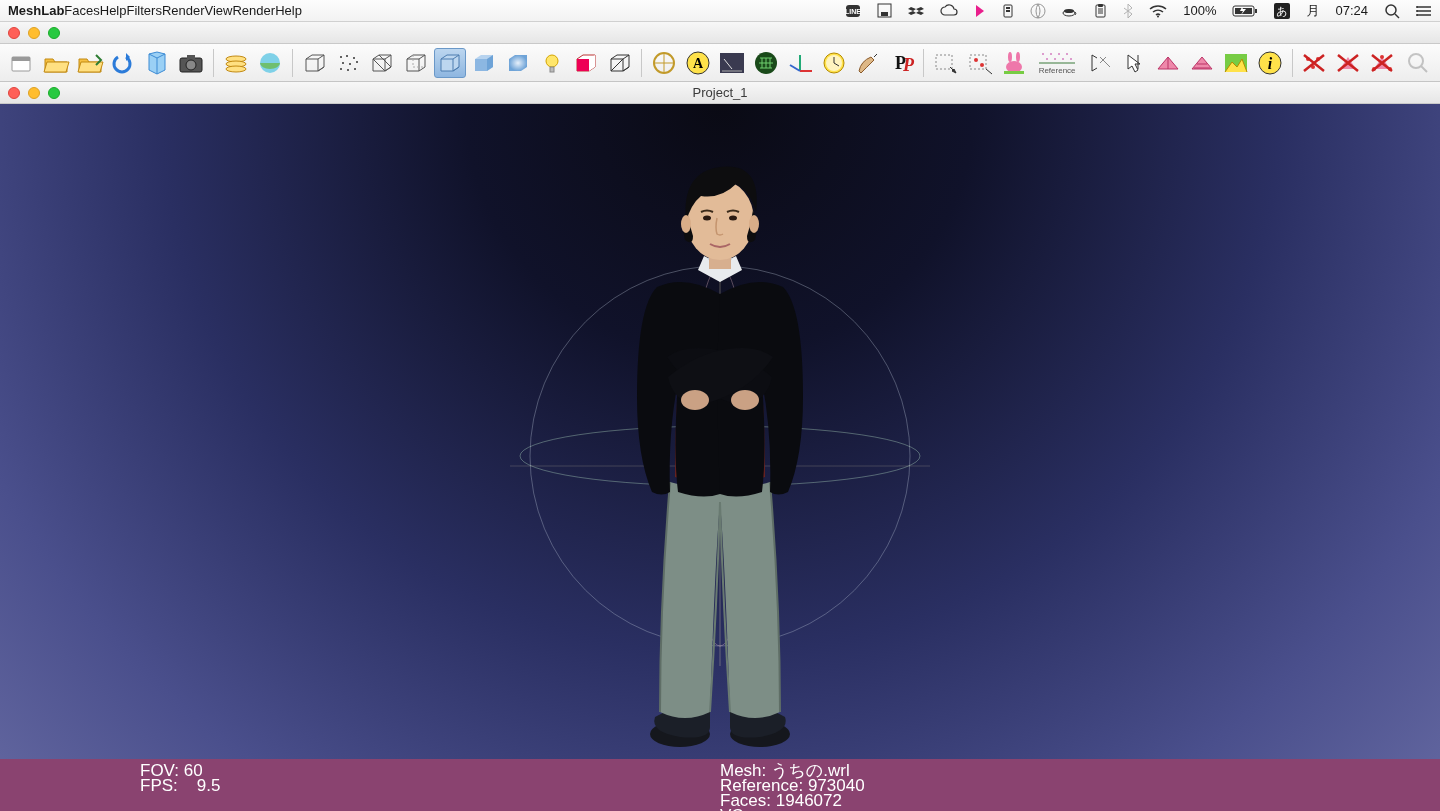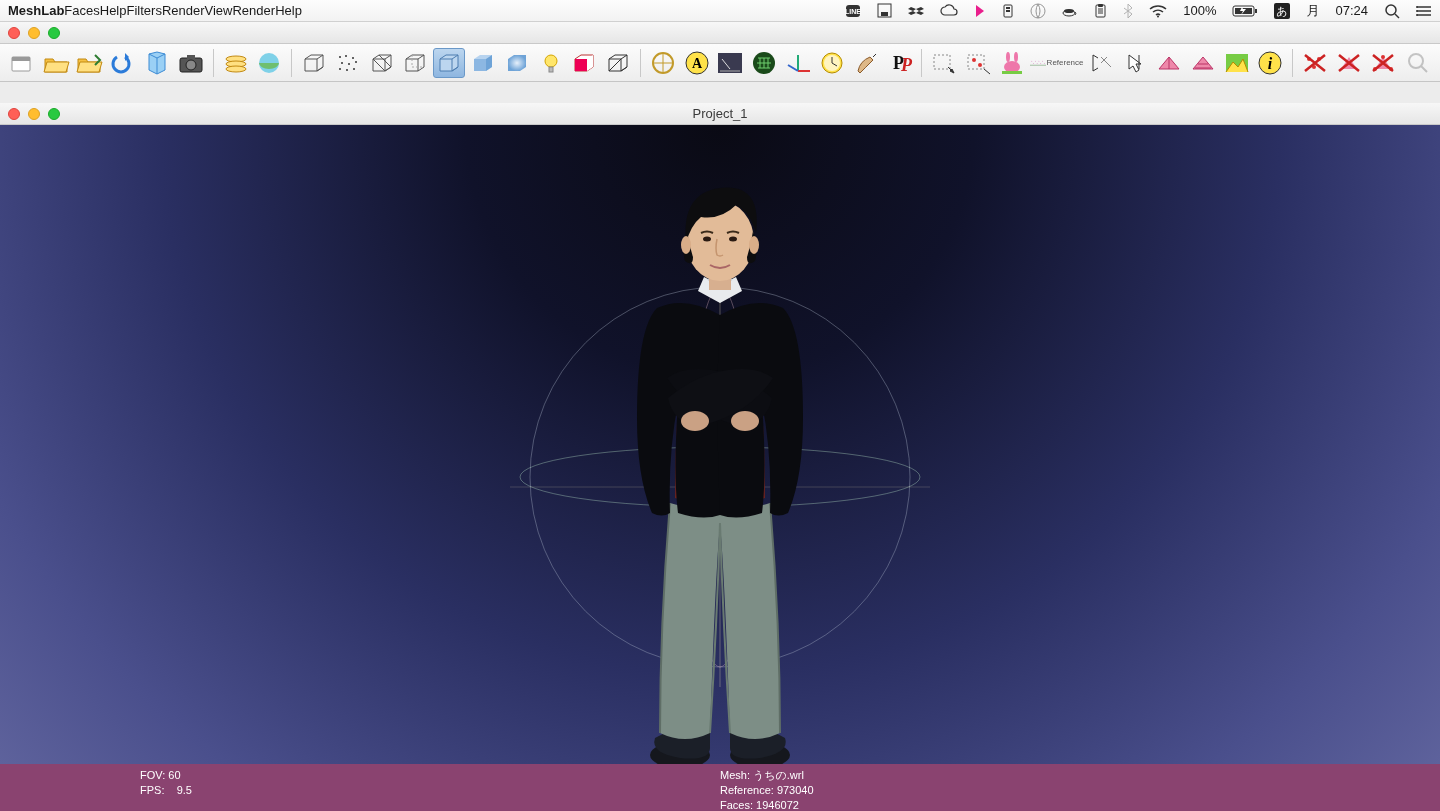--- a/index.html
+++ b/index.html
@@ -69,21 +69,21 @@
   .tsep { width:1px; height:28px; background:#c8c8c8; margin:0 4px; }
   .ticon { width:28px; height:24px; }
   .toolbar-spacer { flex: 1; }
   .search-right { width:34px; height:30px; display:flex; align-items:center; justify-content:center; opacity:0.35; }
 
   
   .doc-titlebar {
     height: 22px;
     background: linear-gradient(#f7f7f7, #e6e6e6);
     border-bottom: 1px solid #c9c9c9;
-    display: flex; align-items: center; position:relative;margin-top:21px;
+    display: flex; align-items: center; position:relative;
   }
 
   
   .viewport {
     position: relative;
     height: calc(811px - 22px - 22px - 38px - 22px);
     background: radial-gradient(ellipse at center 0%, #0a0a14 0%, #10122a 25%, #2a2f62 55%, #4a4f8c 80%, #6468a1 100%);
     overflow: hidden;
   }
   .trackball {
@@ -100,24 +100,24 @@
     top: 48px;
     transform: translateX(-50%);
     width: 270px;
     height: 600px;
   }
 
   
   .statusbar {
     position: absolute;
     left:0; right:0; bottom:0;
-    height: 68px;
+    height: 52px;
     background: #8a4370;
     color: #fff;
-    font-size: 11px;
+    font-size: 17px;
     font-family: Arial, sans-serif;
     display:flex;
   }
   .status-left { padding: 4px 0 0 140px; line-height:15px; }
   .status-right { position:absolute; left:720px; top:4px; line-height:15px; }
 
 </style>
 </head>
 <body>
 
@@ -445,21 +445,21 @@
       </svg>
     </div>
   <div class="tbtn">
       <svg class="ticon" viewBox="0 0 28 24">
         <ellipse cx="14" cy="16" rx="8" ry="6" fill="#e7a"></ellipse>
         <ellipse cx="10" cy="6" rx="2" ry="5" fill="#e7a"></ellipse>
         <ellipse cx="18" cy="6" rx="2" ry="5" fill="#e7a"></ellipse>
         <rect x="4" y="20" width="20" height="3" fill="#7c4"></rect>
       </svg>
     </div>
-  <div class="tbtn" style="width:54px; flex-direction:row; font-size:8px; gap:1px; color:#555;">
+  <div class="tbtn" style="width:54px; flex-direction:column; font-size:8px; gap:1px; color:#555;">
       <svg width="36" height="14" viewBox="0 0 36 14">
         <g fill="#d47fc0">
           <circle cx="4" cy="3" r="1"></circle>
           <circle cx="12" cy="3" r="1"></circle>
           <circle cx="20" cy="3" r="1"></circle>
           <circle cx="28" cy="3" r="1"></circle>
           <circle cx="8" cy="8" r="1"></circle>
           <circle cx="16" cy="8" r="1"></circle>
           <circle cx="24" cy="8" r="1"></circle>
           <circle cx="32" cy="8" r="1"></circle>

